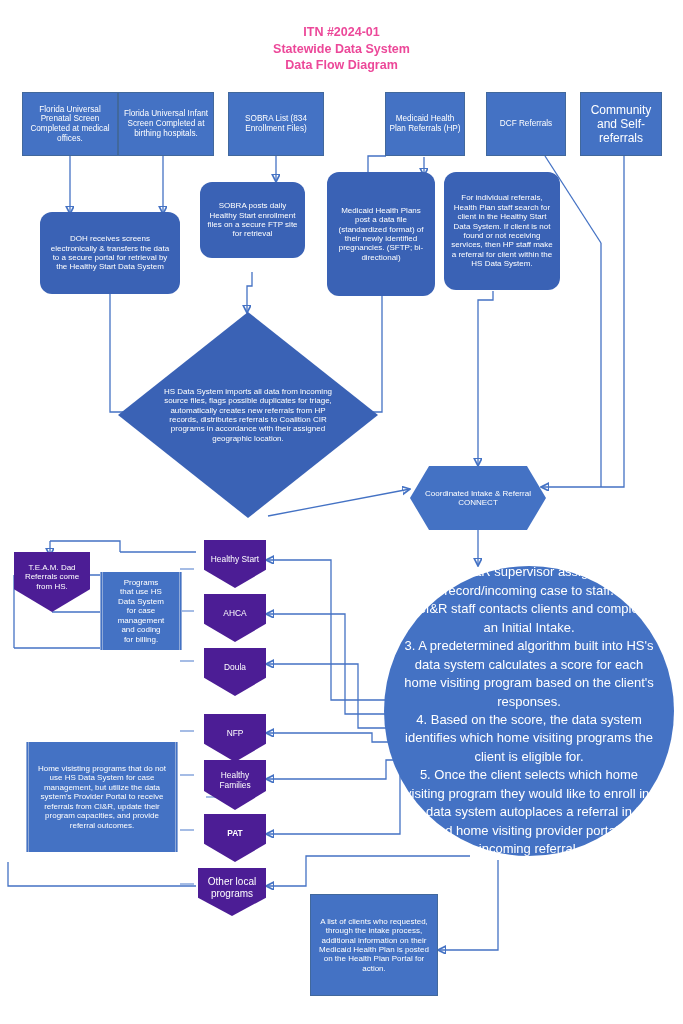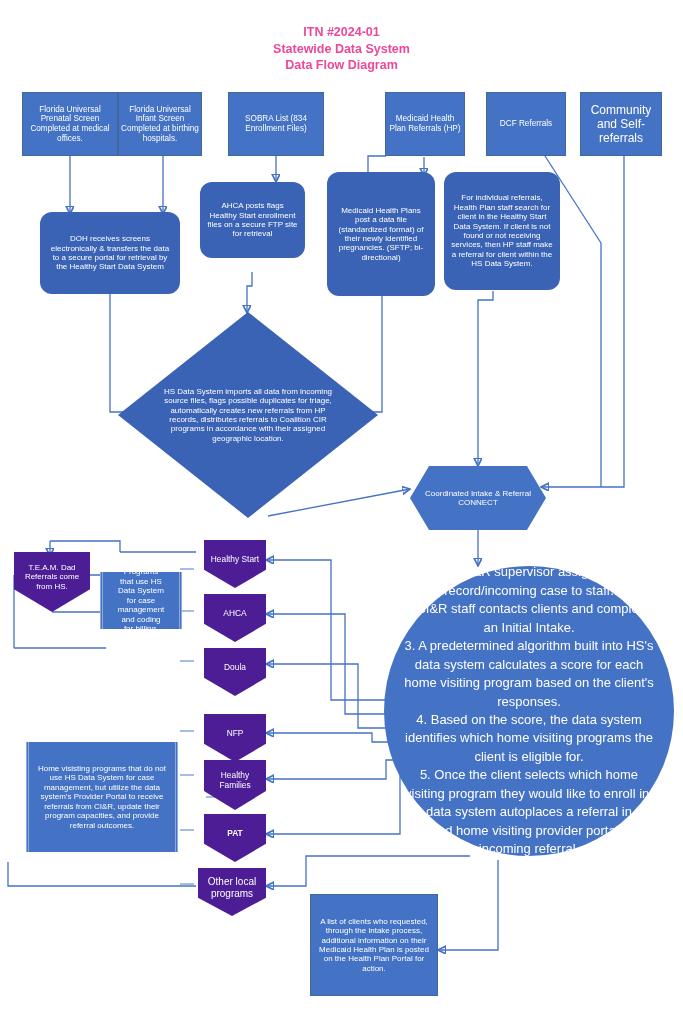--- a/index.html
+++ b/index.html
@@ -108,52 +108,52 @@
 
     <path d="M8,862 L8,886 L196,886"></path>
   </svg>
 
   <div class="title" style="left:0;top:24px;font-size:12.5px;">ITN #2024-01
 Statewide Data System
 Data Flow Diagram</div>
 
   <div class="shape rect" style="left:22px;top:92px;width:96px;height:64px;font-size:8.2px;">Florida Universal Prenatal Screen Completed at medical offices.</div>
 
-  <div class="shape rect" style="left:118px;top:92px;width:84px;height:64px;font-size:8.2px;">Florida Universal Infant Screen Completed at birthing hospitals.</div>
+  <div class="shape rect" style="left:118px;top:92px;width:96px;height:64px;font-size:8.2px;">Florida Universal Infant Screen Completed at birthing hospitals.</div>
 
   <div class="shape rect" style="left:228px;top:92px;width:96px;height:64px;font-size:8.2px;">SOBRA List (834 Enrollment Files)</div>
 
   <div class="shape rect" style="left:385px;top:92px;width:80px;height:64px;font-size:8.2px;">Medicaid Health Plan Referrals (HP)</div>
 
   <div class="shape rect" style="left:486px;top:92px;width:80px;height:64px;font-size:8.2px;">DCF Referrals</div>
 
   <div class="shape rect" style="left:580px;top:92px;width:82px;height:64px;font-size:12px;">Community and Self-referrals</div>
 
   <div class="shape roundrect" style="left:40px;top:212px;width:140px;height:82px;font-size:8px;padding:6px 9px;">DOH receives screens electronically &amp; transfers the data to a secure portal for retrieval by the Healthy Start Data System</div>
 
-  <div class="shape roundrect" style="left:200px;top:182px;width:105px;height:76px;font-size:8px;padding:5px 7px;">AHCA posts flags Healthy Start enrollment files on a secure FTP site for retrieval</div>
+  <div class="shape roundrect" style="left:200px;top:182px;width:105px;height:76px;font-size:8px;padding:5px 7px;">SOBRA posts daily Healthy Start enrollment files on a secure FTP site for retrieval</div>
 
   <div class="shape roundrect" style="left:327px;top:172px;width:108px;height:124px;font-size:8px;padding:5px 7px;">Medicaid Health Plans post a data file (standardized format) of their newly identified pregnancies. (SFTP; bi-directional)</div>
 
   <div class="shape roundrect" style="left:444px;top:172px;width:116px;height:118px;font-size:8px;padding:5px 6px;">For individual referrals, Health Plan staff search for client in the Healthy Start Data System. If client is not found or not receiving services, then HP staff make a referral for client within the HS Data System.</div>
 
   <div class="shape diamond" style="left:118px;top:312px;width:260px;height:206px;font-size:8px;padding:0 40px;">HS Data System imports all data from incoming source files, flags possible duplicates for triage, automatically creates new referrals from HP records, distributes referrals to Coalition CIR programs in accordance with their assigned geographic location.</div>
 
   <div class="shape hexagon" style="left:410px;top:466px;width:136px;height:64px;font-size:8px;">Coordinated Intake &amp; Referral
 CONNECT</div>
 
   <div class="shape circle" style="left:384px;top:566px;width:290px;height:290px;font-size:13px;padding:0 16px;line-height:1.42;">1. CI&amp;R supervisor assigns a record/incoming case to staff.
 2. CI&amp;R staff contacts clients and completes an Initial Intake.
 3. A predetermined algorithm built into HS's data system calculates a score for each home visiting program based on the client's responses.
 4. Based on the score, the data system identifies which home visiting programs the client is eligible for.
 5. Once the client selects which home visiting program they would like to enroll in, the data system autoplaces a referral in the selected home visiting provider portal as an incoming referral.</div>
 
   <div class="shape pentagon" style="left:14px;top:552px;width:76px;height:60px;font-size:8px;padding-bottom:12px;">T.E.A.M. Dad Referrals come from HS.</div>
 
-  <div class="shape docshape" style="left:100px;top:572px;width:82px;height:57px;font-size:8px;padding:3px 13px;">Programs that use HS Data System for case management and coding for billing.</div>
+  <div class="shape docshape" style="left:100px;top:572px;width:82px;height:78px;font-size:8px;padding:3px 13px;">Programs that use HS Data System for case management and coding for billing.</div>
 
   <div class="shape docshape" style="left:26px;top:742px;width:152px;height:110px;font-size:8px;padding:4px 8px;">Home visisting programs that do not use HS Data System for case management, but utilize the data system's Provider Portal to receive referrals from CI&amp;R, update their program capacities, and provide referral outcomes.</div>
 
   <div class="shape pentagon" style="left:204px;top:540px;width:62px;height:48px;font-size:8.4px;padding-bottom:11px;">Healthy Start</div>
 
   <div class="shape pentagon" style="left:204px;top:594px;width:62px;height:48px;font-size:8.4px;padding-bottom:11px;">AHCA</div>
 
   <div class="shape pentagon" style="left:204px;top:648px;width:62px;height:48px;font-size:8.4px;padding-bottom:11px;">Doula</div>
 
   <div class="shape pentagon" style="left:204px;top:714px;width:62px;height:48px;font-size:8.4px;padding-bottom:11px;">NFP</div>

